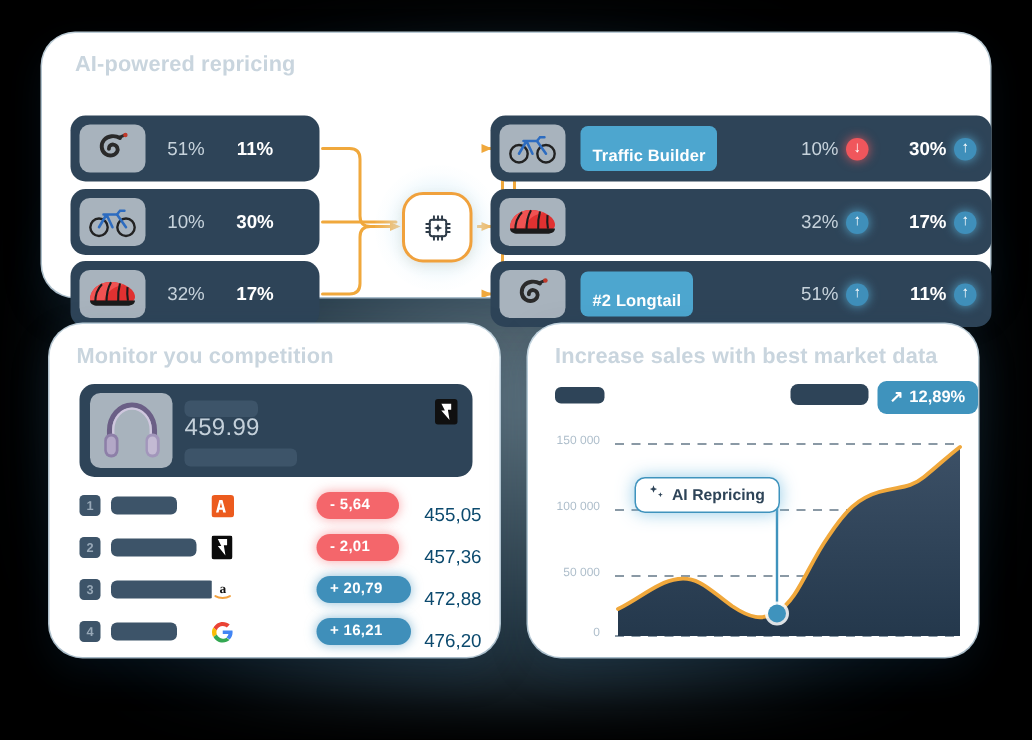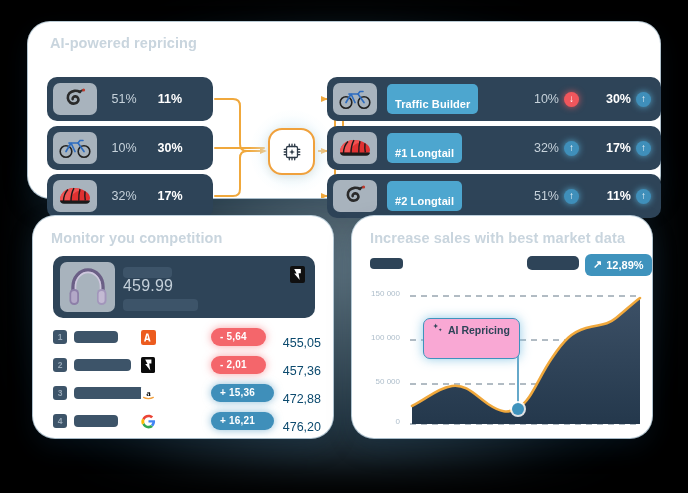--- a/index.html
+++ b/index.html
@@ -190,23 +190,23 @@
 
   #plot{position:absolute;left:14px;top:62px;width:276px;height:152px;}
 
   .ylab{
     position:absolute;color:#aebecb;font-size:8px;font-weight:400;
     white-space:nowrap;text-align:right;width:42px;
   }
 
   .tooltip{
     position:absolute;left:423px;top:318px;
-    background:#f9a8d4;border:1.5px solid #3f93bd;
+    background:#ffffff;border:1.5px solid #3f93bd;
     border-radius:7px;
-    padding:4px 9px 22px 8px;
+    padding:4px 9px 4px 8px;
     font-size:10.5px;font-weight:700;color:#2e4458;
     display:flex;align-items:center;gap:5px;
     box-shadow:0 0 11px rgba(120,190,225,.8);
     white-space:nowrap;
     z-index:5;
   }
 </style>
 </head>
 <body>
 
@@ -308,21 +308,20 @@
 
     <div class="row rrow" id="rrow1">
       <div class="thumb">
         <svg width="34" height="22" viewBox="0 0 34 22">
           <path d="M2 15c0-7 6-12 14-12s16 4.5 16 10c0 2-1.5 3.5-4 4H6c-2.5-.4-4-1-4-2z" fill="#e03131"></path>
           <path d="M2 15c0-7 6-12 14-12 3 0 6 .7 8.5 2-6 .5-11 4-13 10z" fill="#f05252"></path>
           <path d="M10 4.5c-3 3-4.5 7-4.5 12M16 3.2c-2 3.6-3 8-3 12.8M22 4c-1 3.5-1.4 7.5-1.2 11.8M27 6.4c-.3 3-.2 6.2.3 9" fill="none" stroke="#1b1b1b" stroke-width="1.4"></path>
           <path d="M2 15.4h30c0 1.8-1.5 3.1-4 3.4H6c-2.5-.3-4-1.4-4-3.4z" fill="#1b1b1b"></path>
         </svg>
       </div>
-      <div class="tag">#1 Longtail</div>
       <div class="sp"></div>
       <div class="metric m1">
         <span class="pct">32%</span>
         <span class="arrow up">↑</span>
       </div>
       <div class="metric m2">
         <span class="pct bold">17%</span>
         <span class="arrow up">↑</span>
       </div>
     </div>
@@ -403,21 +402,21 @@
       <div class="crow">
         <div class="rank">3</div>
         <div class="namebar" style="width:70px"></div>
         <div class="logo">
           <svg width="15" height="15" viewBox="0 0 15 15">
               <rect width="15" height="15" rx="1.8" fill="#fff"></rect>
               <text x="7.5" y="9.6" font-family="Liberation Serif, serif" font-size="9" font-weight="700" fill="#111" text-anchor="middle">a</text>
               <path d="M2.6 11.4c2.6 1.6 7 1.6 9.7 0" fill="none" stroke="#f2a03d" stroke-width="1.3" stroke-linecap="round"></path>
             </svg>
         </div>
-        <div class="delta pos">+ 15,36</div>
+        <div class="delta pos">+ 20,79</div>
         <div class="cprice">472,88</div>
       </div>
 
       <div class="crow">
         <div class="rank">4</div>
         <div class="namebar" style="width:44px"></div>
         <div class="logo">
           <svg width="15" height="15" viewBox="0 0 48 48">
             <path fill="#4285F4" d="M45 24c0-1.6-.1-2.7-.4-4H24v7.5h12c-.2 2-1.5 5-4.4 7l6.7 5.2C42.2 36 45 30.6 45 24z"></path>
             <path fill="#34A853" d="M24 46c5.9 0 10.8-1.9 14.4-5.3l-6.7-5.2c-1.8 1.3-4.3 2.2-7.7 2.2-5.9 0-10.9-3.9-12.7-9.2l-7 5.4C7.9 41 15.3 46 24 46z"></path>

